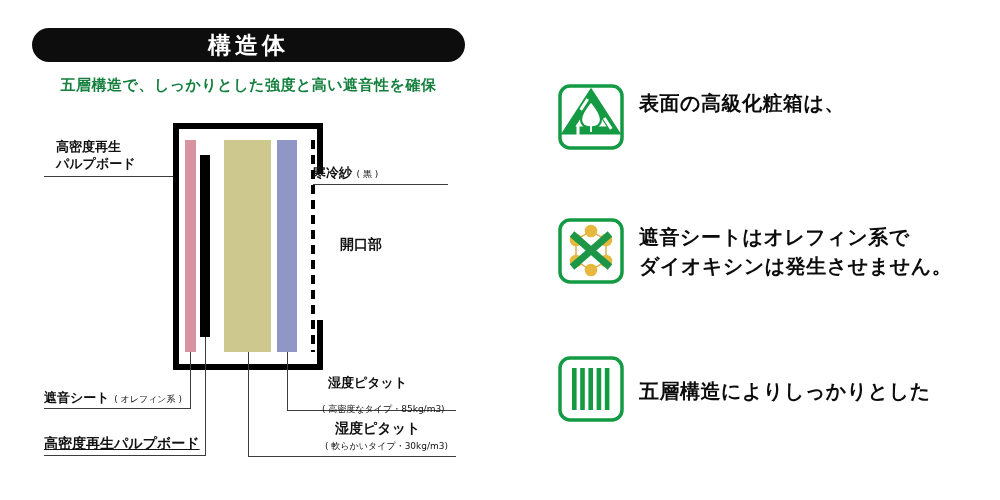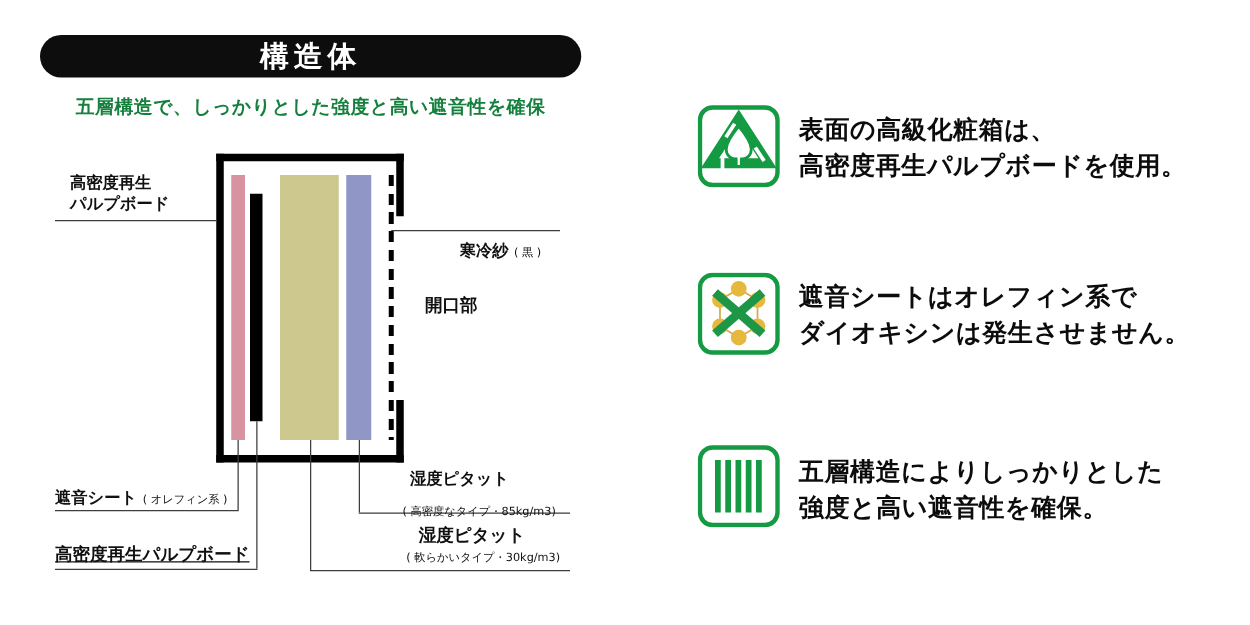--- a/index.html
+++ b/index.html
@@ -39,21 +39,21 @@
   .c4 { left:44px;  top:455px; width:162px; height:1px; }
   .c5v{ left:287px; top:352px; width:1px;  height:58px; }
   .c5 { left:287px; top:410px; width:169px; height:1px; }
   .c6v{ left:248px; top:352px; width:1px;  height:104px; }
   .c6 { left:248px; top:456px; width:208px; height:1px; }
 
   
   .dlabel { position:absolute; color:#111; font-weight:bold; white-space:nowrap; }
   .note { font-weight:normal; font-size:9px; }
   .lb-pulp-top { left:56px; top:138px; font-size:13px; line-height:17px; }
-  .lb-kanreisha { left:298px; top:164px; width:135px; text-align:right; font-size:13px;margin-top:28px; }
+  .lb-kanreisha { left:313px; top:164px; width:135px; font-size:13px; }
   .lb-opening { left:340px; top:236px; font-size:14px; }
   .lb-shaon { left:44px; top:389px; font-size:13px; }
   .lb-pulp-bottom { left:44px; top:435px; font-size:14px;text-decoration:underline; }
   .lb-pitat1 { left:328px; top:374px; font-size:13px; }
   .lb-pitat1-note { left:322px; top:393px; font-size:9px; font-weight:normal;margin-top:10px; }
   .lb-pitat2 { left:335px; top:420px; font-size:14px; }
   .lb-pitat2-note { left:325px; top:440px; font-size:9px; font-weight:normal; }
 
   
   .feature { position:absolute; left:558px; display:flex; gap:15px; align-items:flex-start; }
@@ -116,21 +116,20 @@
     <svg class="ficon" viewBox="0 0 66 66">
       <rect x="2" y="2" width="62" height="62" rx="10" fill="#fff" stroke="#149a43" stroke-width="3.5"></rect>
       <path d="M33 11 L56 46.5 L10 46.5 Z" fill="none" stroke="#149a43" stroke-width="8" stroke-linejoin="miter"></path>
       <rect x="-1.5" y="-6" width="3" height="13" transform="translate(26.5,20) rotate(33)" fill="#fff"></rect>
       <rect x="-1.5" y="-6" width="3" height="13" transform="translate(20,46.5)" fill="#fff"></rect>
       <rect x="-1.5" y="-6" width="3" height="13" transform="translate(49.5,39) rotate(-33)" fill="#fff"></rect>
       <path d="M33 17 C28 23 23 29.5 23 35.5 C23 40.5 27 43.5 31 43 L31 49 L35 49 L35 43 C39 43.5 43 40.5 43 35.5 C43 29.5 38 23 33 17 Z" fill="#fff" stroke="#149a43" stroke-width="2.2" stroke-linejoin="round"></path>
     </svg>
     <div class="ftext">
       <div>表面の高級化粧箱は、</div>
-      <div>高密度再生パルプボードを使用。</div>
     </div>
   </div>
 
   <div class="feature f2">
     <svg class="ficon" viewBox="0 0 66 66">
       <rect x="2" y="2" width="62" height="62" rx="10" fill="#fff" stroke="#149a43" stroke-width="3.5"></rect>
       <polygon points="33,13 48,22 48,43 33,52 18,43 18,22" fill="none" stroke="#d9aa45" stroke-width="1.4"></polygon>
       <circle cx="33" cy="13" r="6.3" fill="#e6b83d"></circle>
       <circle cx="48" cy="22" r="6.3" fill="#e6b83d"></circle>
       <circle cx="48" cy="43" r="6.3" fill="#e6b83d"></circle>
@@ -150,17 +149,16 @@
     <svg class="ficon" viewBox="0 0 66 66">
       <rect x="2" y="2" width="62" height="62" rx="10" fill="#fff" stroke="#149a43" stroke-width="3.5"></rect>
       <rect x="14" y="12" width="4.6" height="42" fill="#149a43"></rect>
       <rect x="22.2" y="12" width="4.6" height="42" fill="#149a43"></rect>
       <rect x="30.4" y="12" width="4.6" height="42" fill="#149a43"></rect>
       <rect x="38.6" y="12" width="4.6" height="42" fill="#149a43"></rect>
       <rect x="46.8" y="12" width="4.6" height="42" fill="#149a43"></rect>
     </svg>
     <div class="ftext">
       <div>五層構造によりしっかりとした</div>
-      <div>強度と高い遮音性を確保。</div>
     </div>
   </div>
 
 </div>
 
 </body></html>

